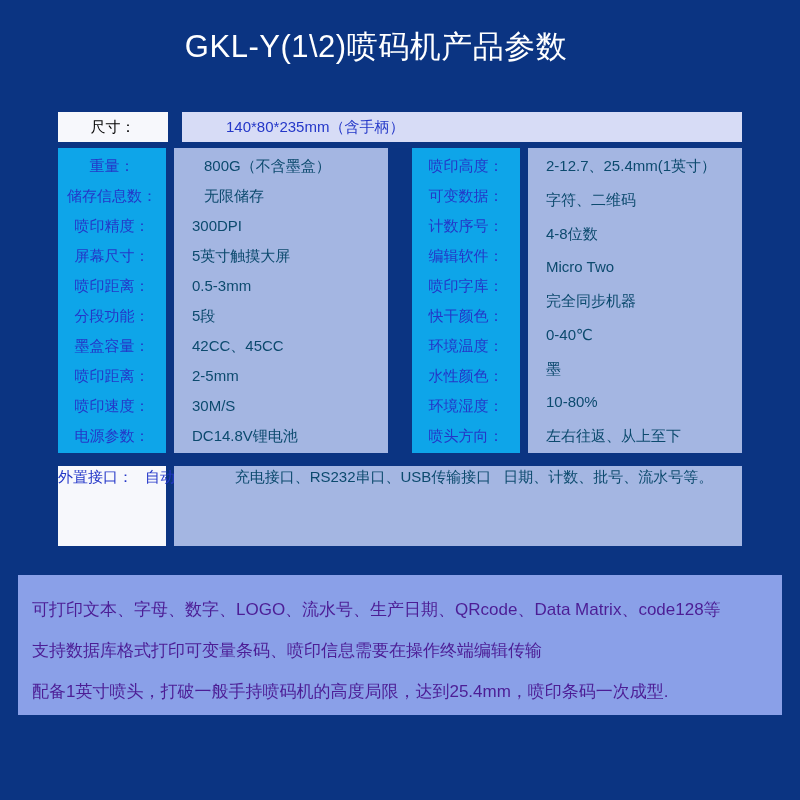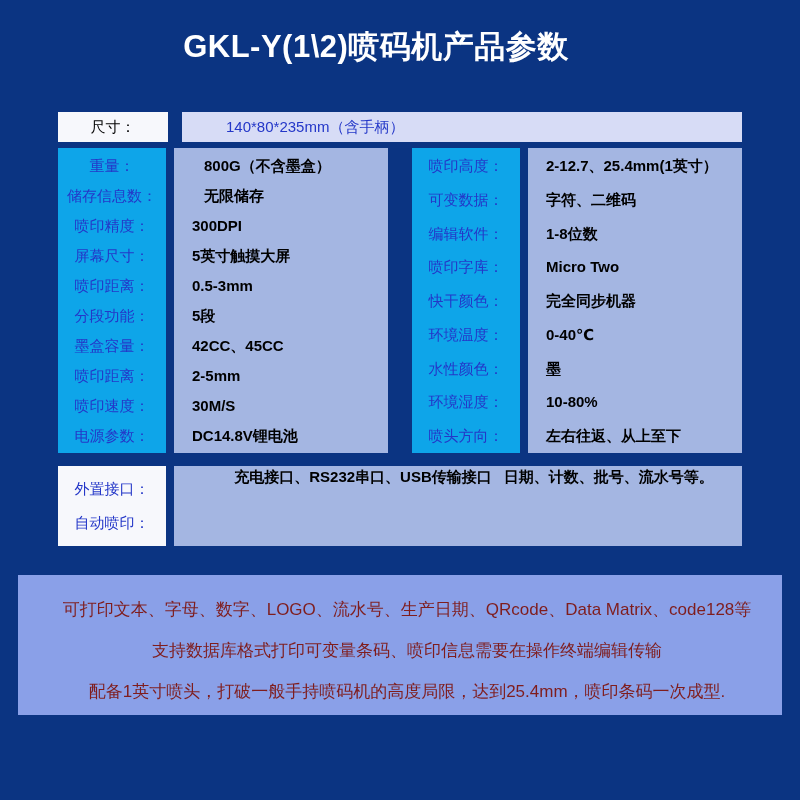--- a/index.html
+++ b/index.html
@@ -17,21 +17,21 @@
 
   
   .title {
     position: absolute;
     left: 0;
     top: 26px;
     width: 752px;
     text-align: center;
     color: #ffffff;
     font-size: 31px;
-    font-weight: bold;
+    font-weight: normal;
     letter-spacing: 0.5px;
     white-space: nowrap;
   }
 
   
   .label-cell {
     background: #f7f8fc;
     color: #000000;
     font-size: 15px;
     display: flex;
@@ -106,47 +106,45 @@
   }
   .lbl {
     color: #2437c8;
     font-size: 15px;
     height: 27px;
     line-height: 27px;
     text-align: center;
     white-space: nowrap;
   }
   .val {
-    color: #000000;
+    color: #0c4a6e;
     font-size: 15px;
     height: 27px;
     line-height: 27px;
     padding-left: 18px;
     white-space: nowrap;
     overflow: visible;
-    font-weight: bold;
   }
   .val.indent { padding-left: 30px; }
   .val.indent2 { }
 
   
   .iface {
     position: absolute;
     left: 58px;
     top: 466px;
     width: 684px;
     height: 80px;
     display: flex;
   }
   .iface-labels {
     width: 108px;
     background: #f7f8fc;
     display: flex;
-    flex-direction: column;
-    justify-content: center;
+    flex-direction: row;
     gap: 12px;
   }
   .iface-gap { width: 8px; }
   .iface-values {
     flex: 1;
     background: #a4b6e2;
     display: flex;
     flex-direction: row;
     justify-content: center;
     gap: 12px;
@@ -166,25 +164,24 @@
     left: 18px;
     top: 575px;
     width: 764px;
     height: 140px;
     background: #8aa0e8;
     overflow: hidden;
     box-sizing: border-box;
     padding: 14px 0 0 14px;
   }
   .desc-line {
-    color: #7f1d1d;
+    color: #4c1d95;
     font-size: 17px;
     line-height: 41px;
     white-space: nowrap;
-    text-align: center;
   }
 </style>
 </head>
 <body>
 
 <div class="title">GKL-Y(1\2)喷码机产品参数</div>
 
 <div class="dim-row">
   <div class="label-cell dim-label">尺寸：</div>
   <div class="dim-spacer"></div>
@@ -218,33 +215,34 @@
       <div class="val">2-5mm</div>
       <div class="val">30M/S</div>
       <div class="val">DC14.8V锂电池</div>
     </div>
   </div>
 
   <div class="spec-col">
     <div class="col-labels">
       <div class="lbl">喷印高度：</div>
       <div class="lbl">可变数据：</div>
+      <div class="lbl">计数序号：</div>
       <div class="lbl">编辑软件：</div>
       <div class="lbl">喷印字库：</div>
       <div class="lbl">快干颜色：</div>
       <div class="lbl">环境温度：</div>
       <div class="lbl">水性颜色：</div>
       <div class="lbl">环境湿度：</div>
       <div class="lbl">喷头方向：</div>
     </div>
     <div class="col-gap"></div>
     <div class="col-values">
       <div class="val">2-12.7、25.4mm(1英寸）</div>
       <div class="val indent2">字符、二维码</div>
-      <div class="val indent2">1-8位数</div>
+      <div class="val indent2">4-8位数</div>
       <div class="val">Micro Two</div>
       <div class="val">完全同步机器</div>
       <div class="val">0-40℃</div>
       <div class="val indent2">墨</div>
       <div class="val">10-80%</div>
       <div class="val">左右往返、从上至下</div>
     </div>
   </div>
 
 </div>

